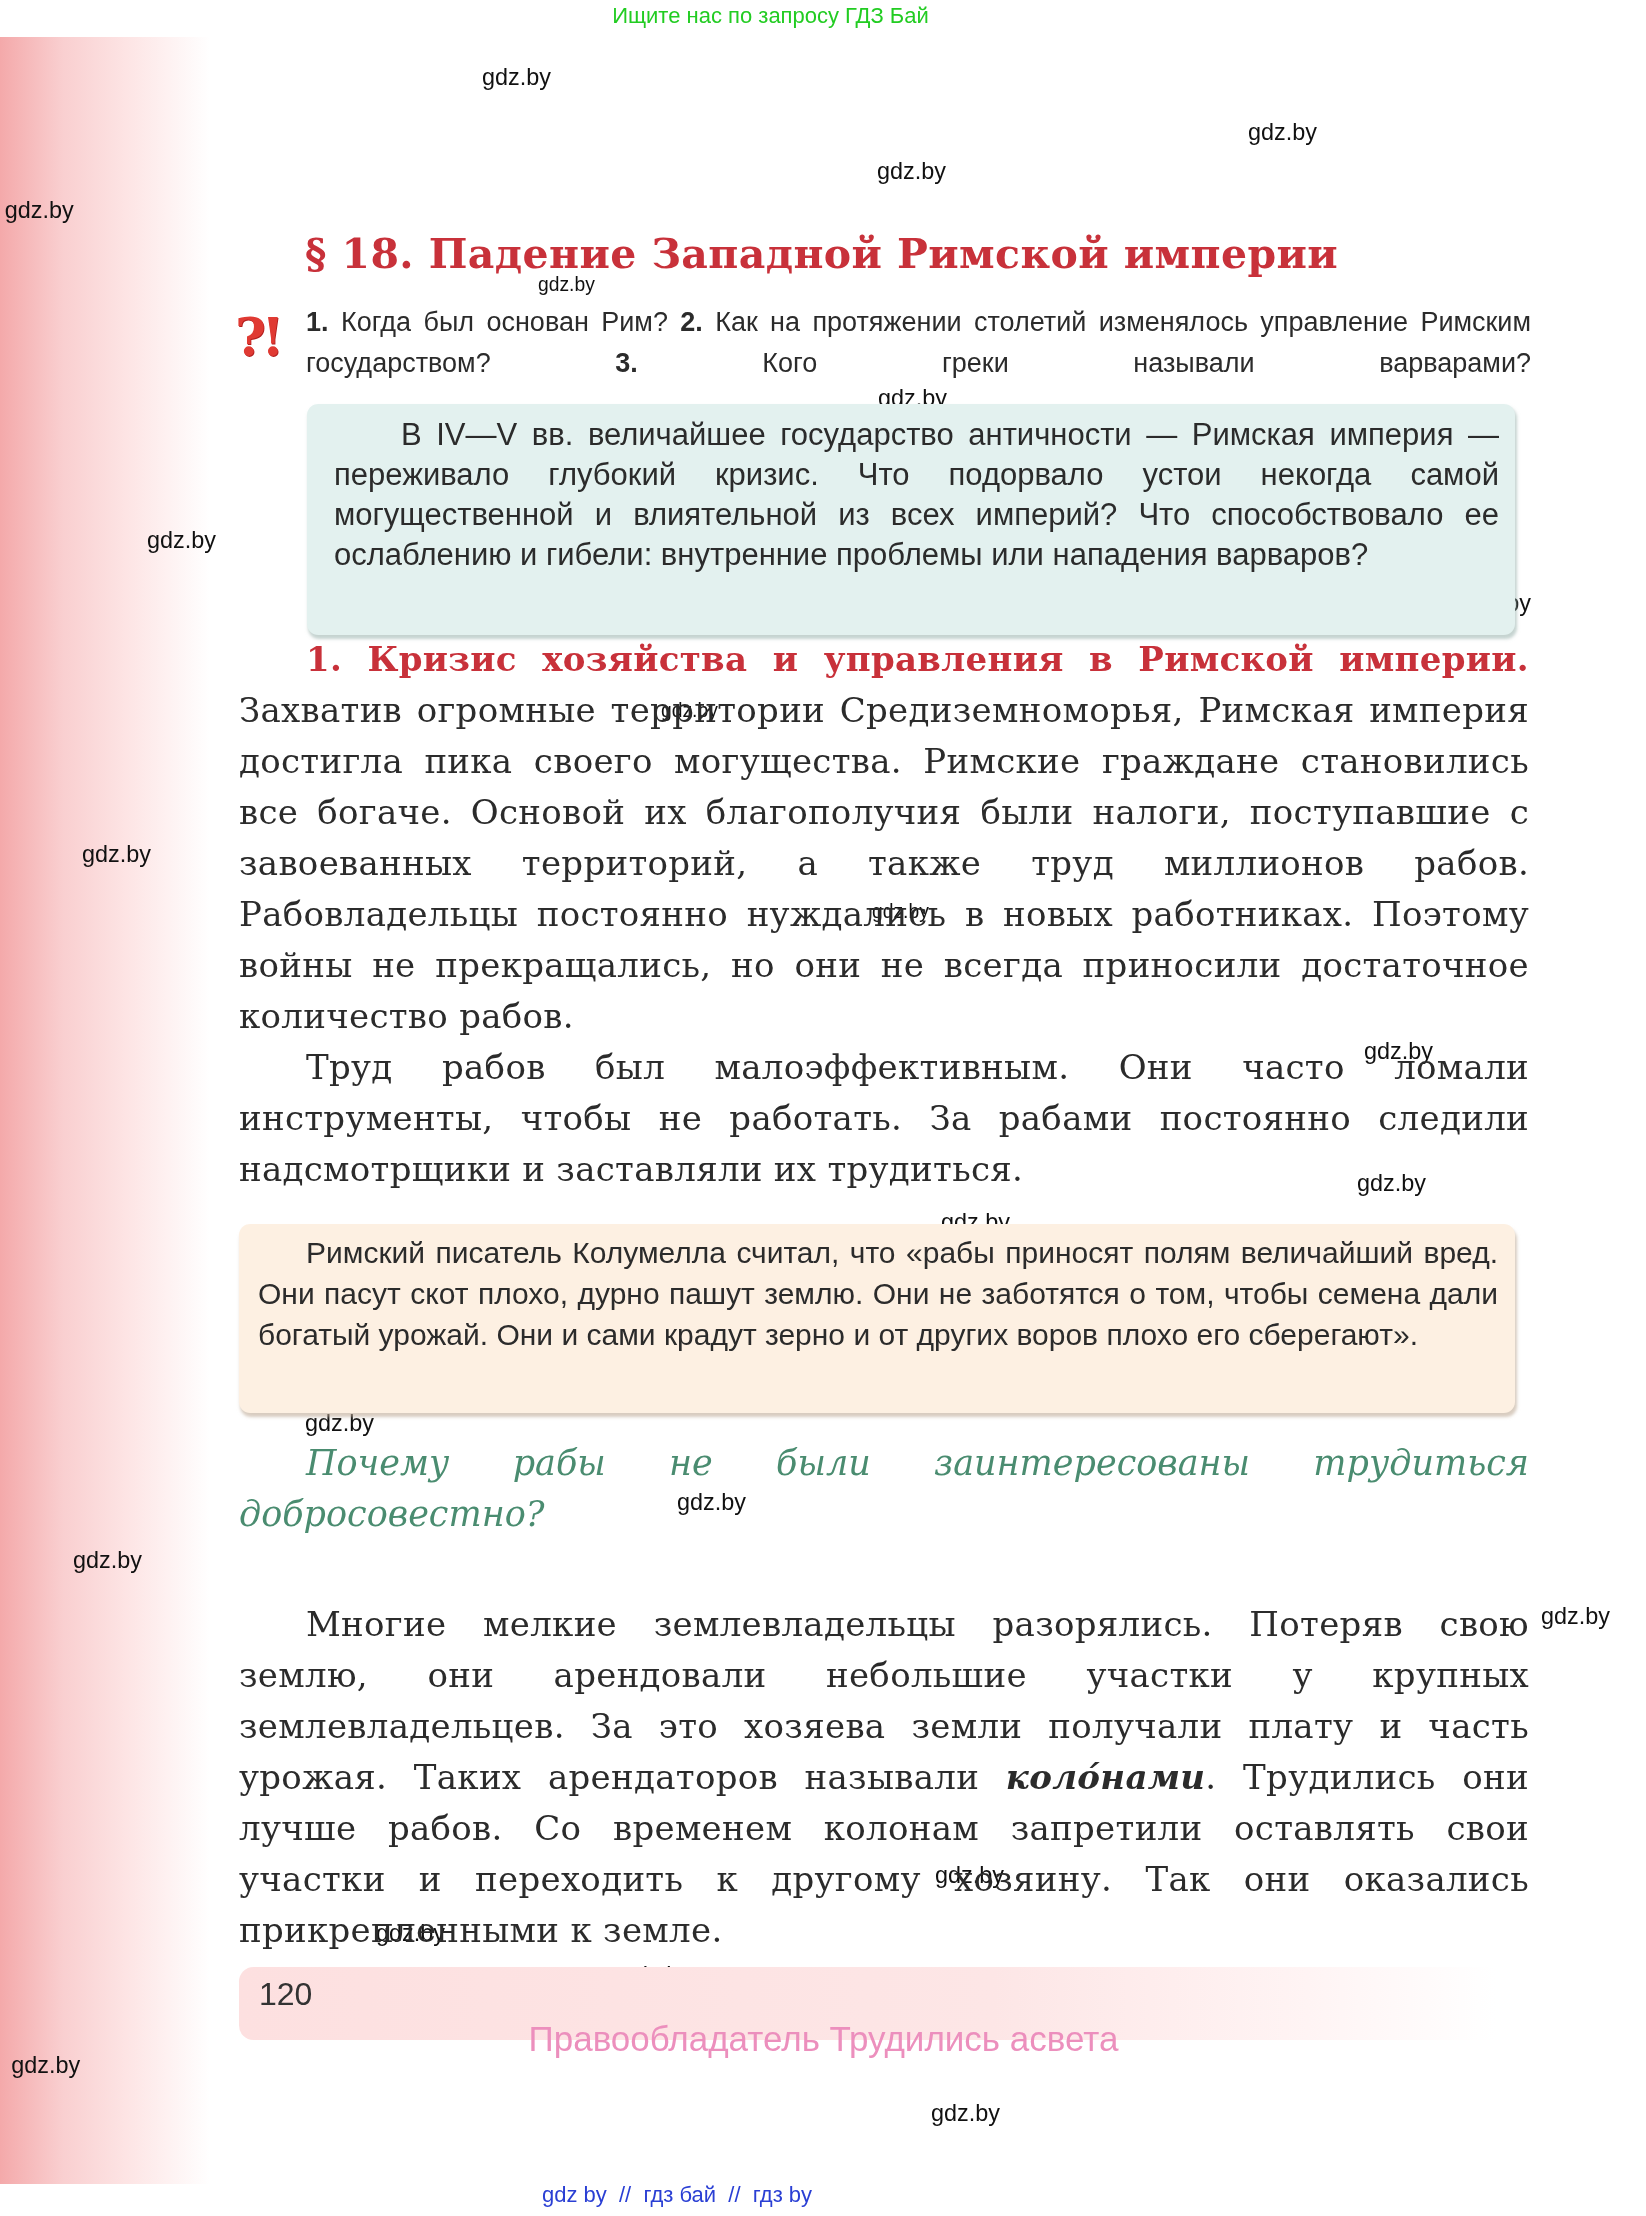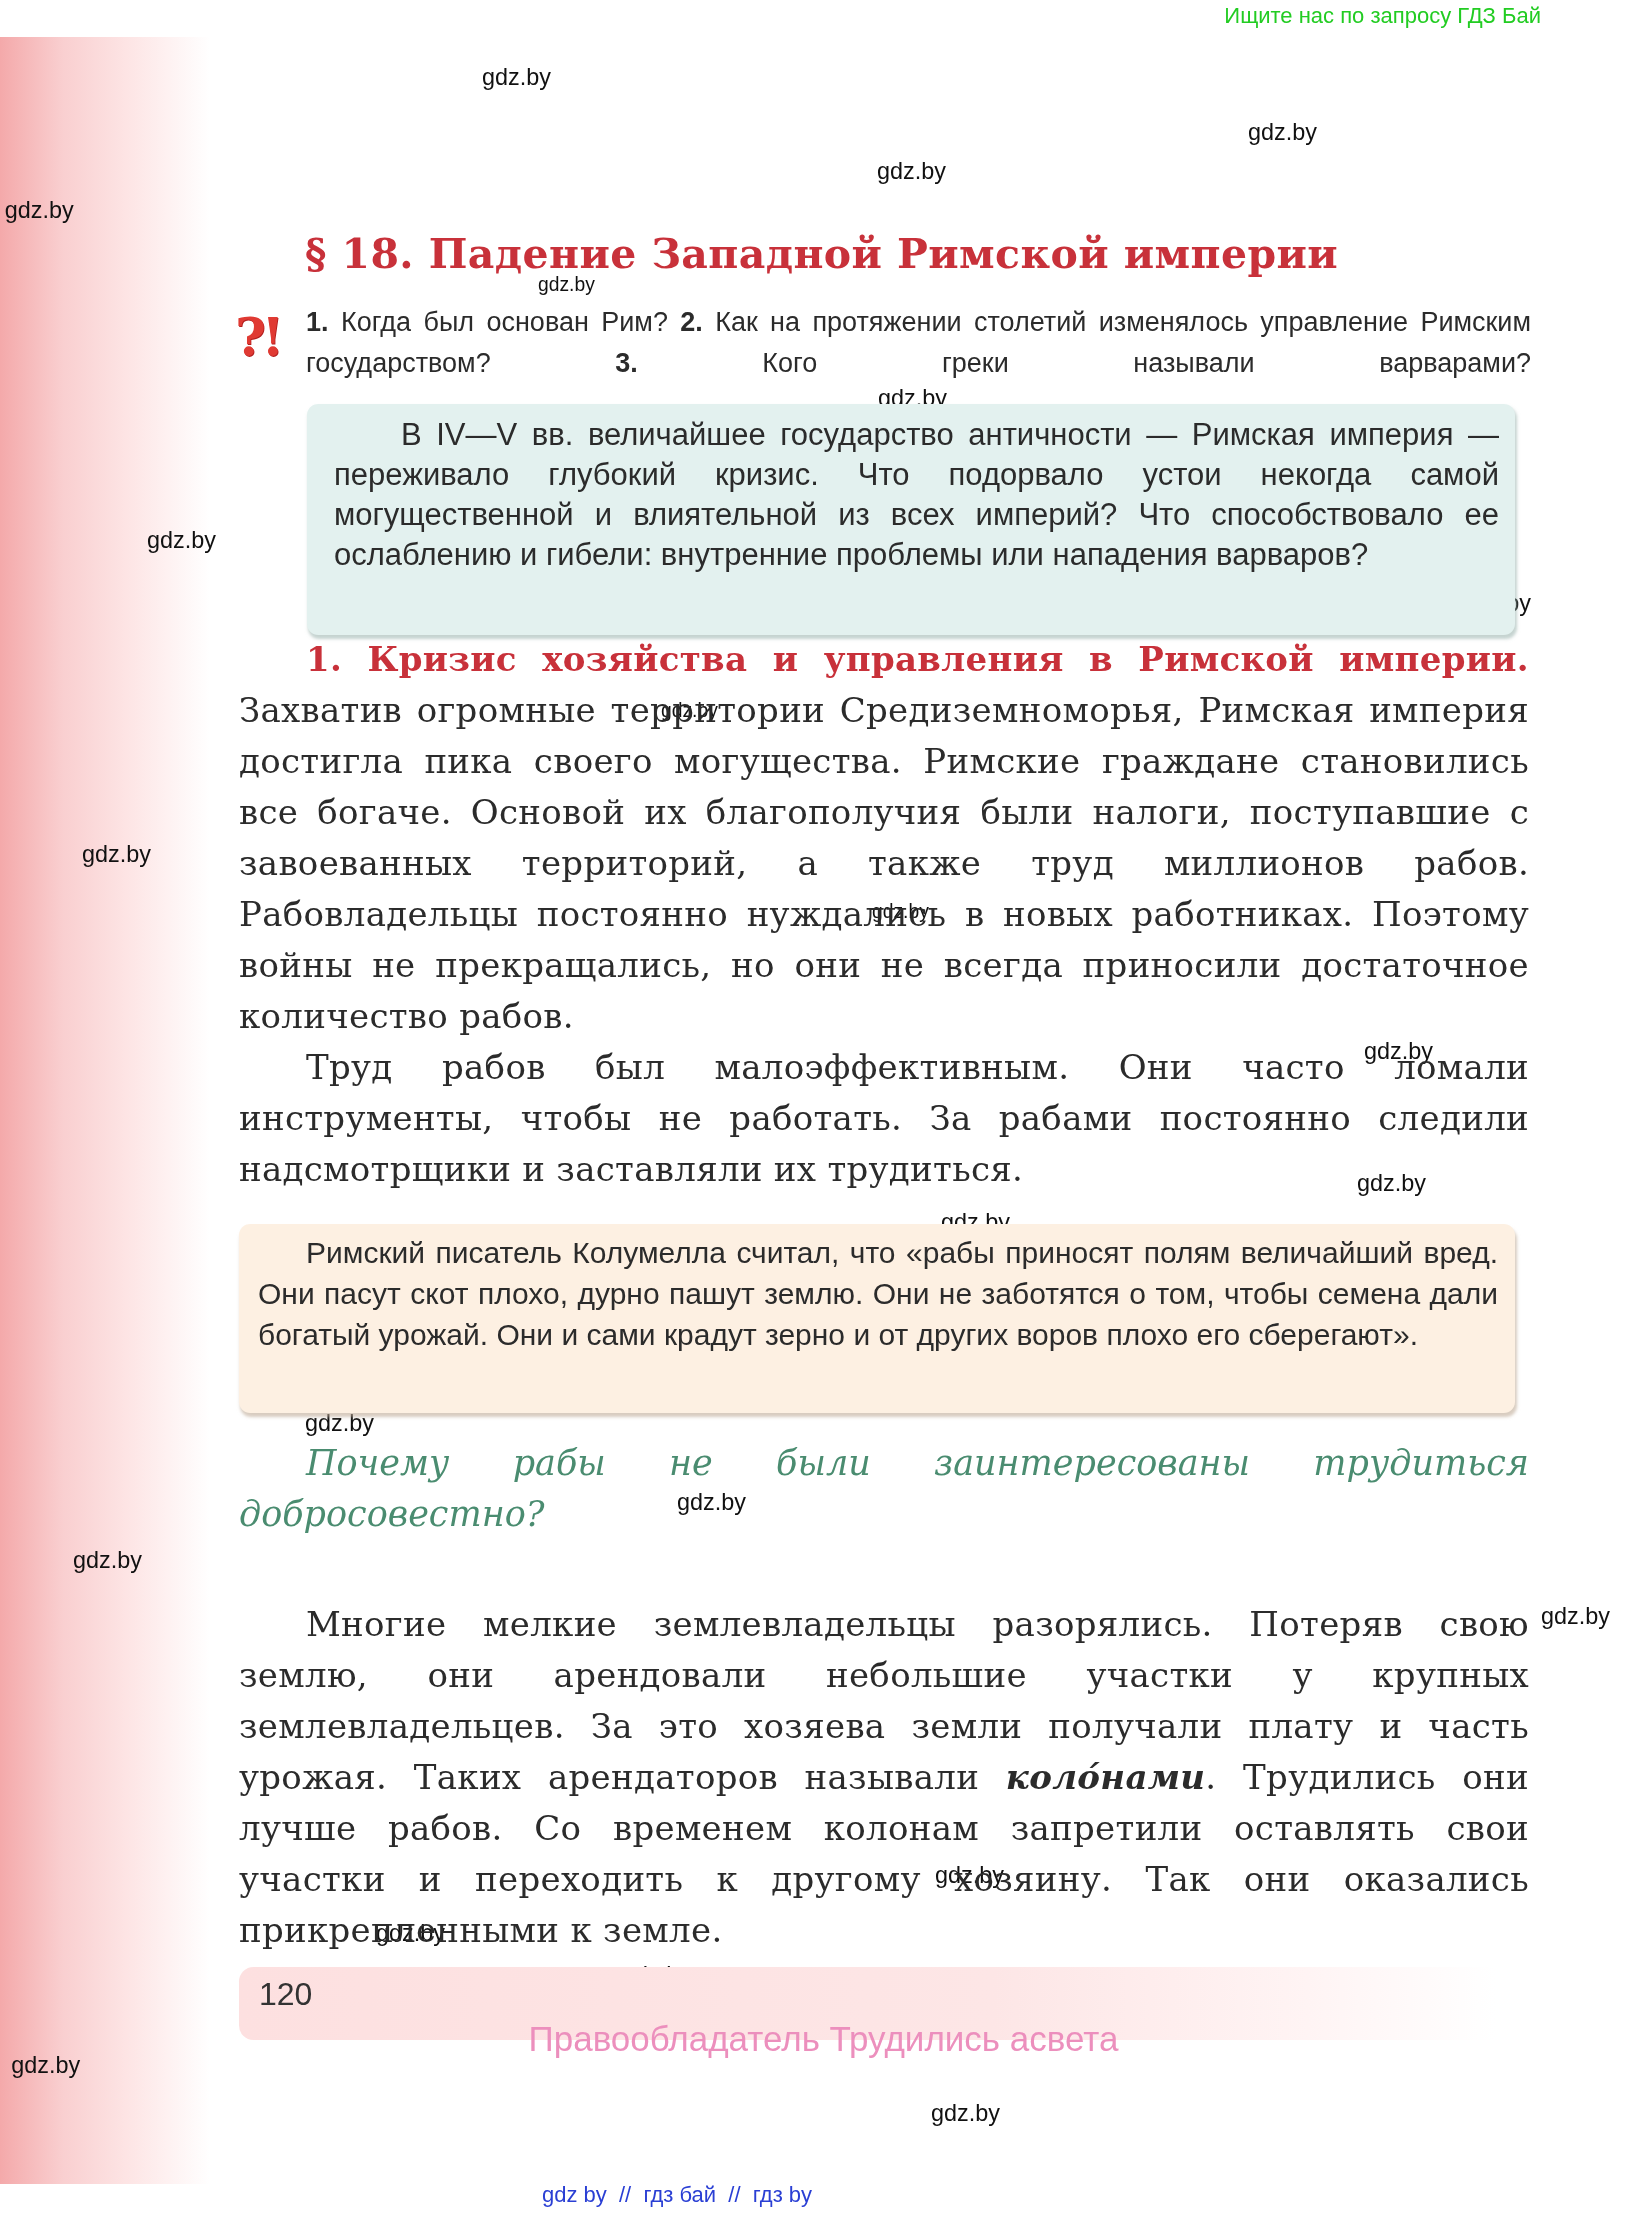--- a/index.html
+++ b/index.html
@@ -7,21 +7,21 @@
     width: 1647px; height: 2216px; position: relative; overflow: hidden;
     background: #ffffff;
     font-family: "DejaVu Serif", serif;
     color: #2b2b2b;
   }
   .left-strip {
     position: absolute; left: 0; top: 37px; width: 210px; height: 2147px;
     background: linear-gradient(to right, #f4a9aa 0%, #f9cfd0 30%, #fde4e4 60%, #ffffff 100%);
   }
   .top-banner {
-    position: absolute; top: 3.2px; left: 0; width: 1541px; text-align: right;
+    position: absolute; top: 3.2px; left: 0; width: 1541px; text-align: center;
     font-family: "Liberation Sans", sans-serif; font-size: 22px; color: #22cc22;
   }
   .wm {
     position: absolute; font-family: "Liberation Sans", sans-serif; font-size: 23.4px;
     color: #111; white-space: nowrap;
   }
   .wm.small { font-size: 19.3px; }
   .title {
     position: absolute; left: 305px; top: 230px;
     font-family: "DejaVu Serif", serif; font-weight: bold; font-size: 41px;

